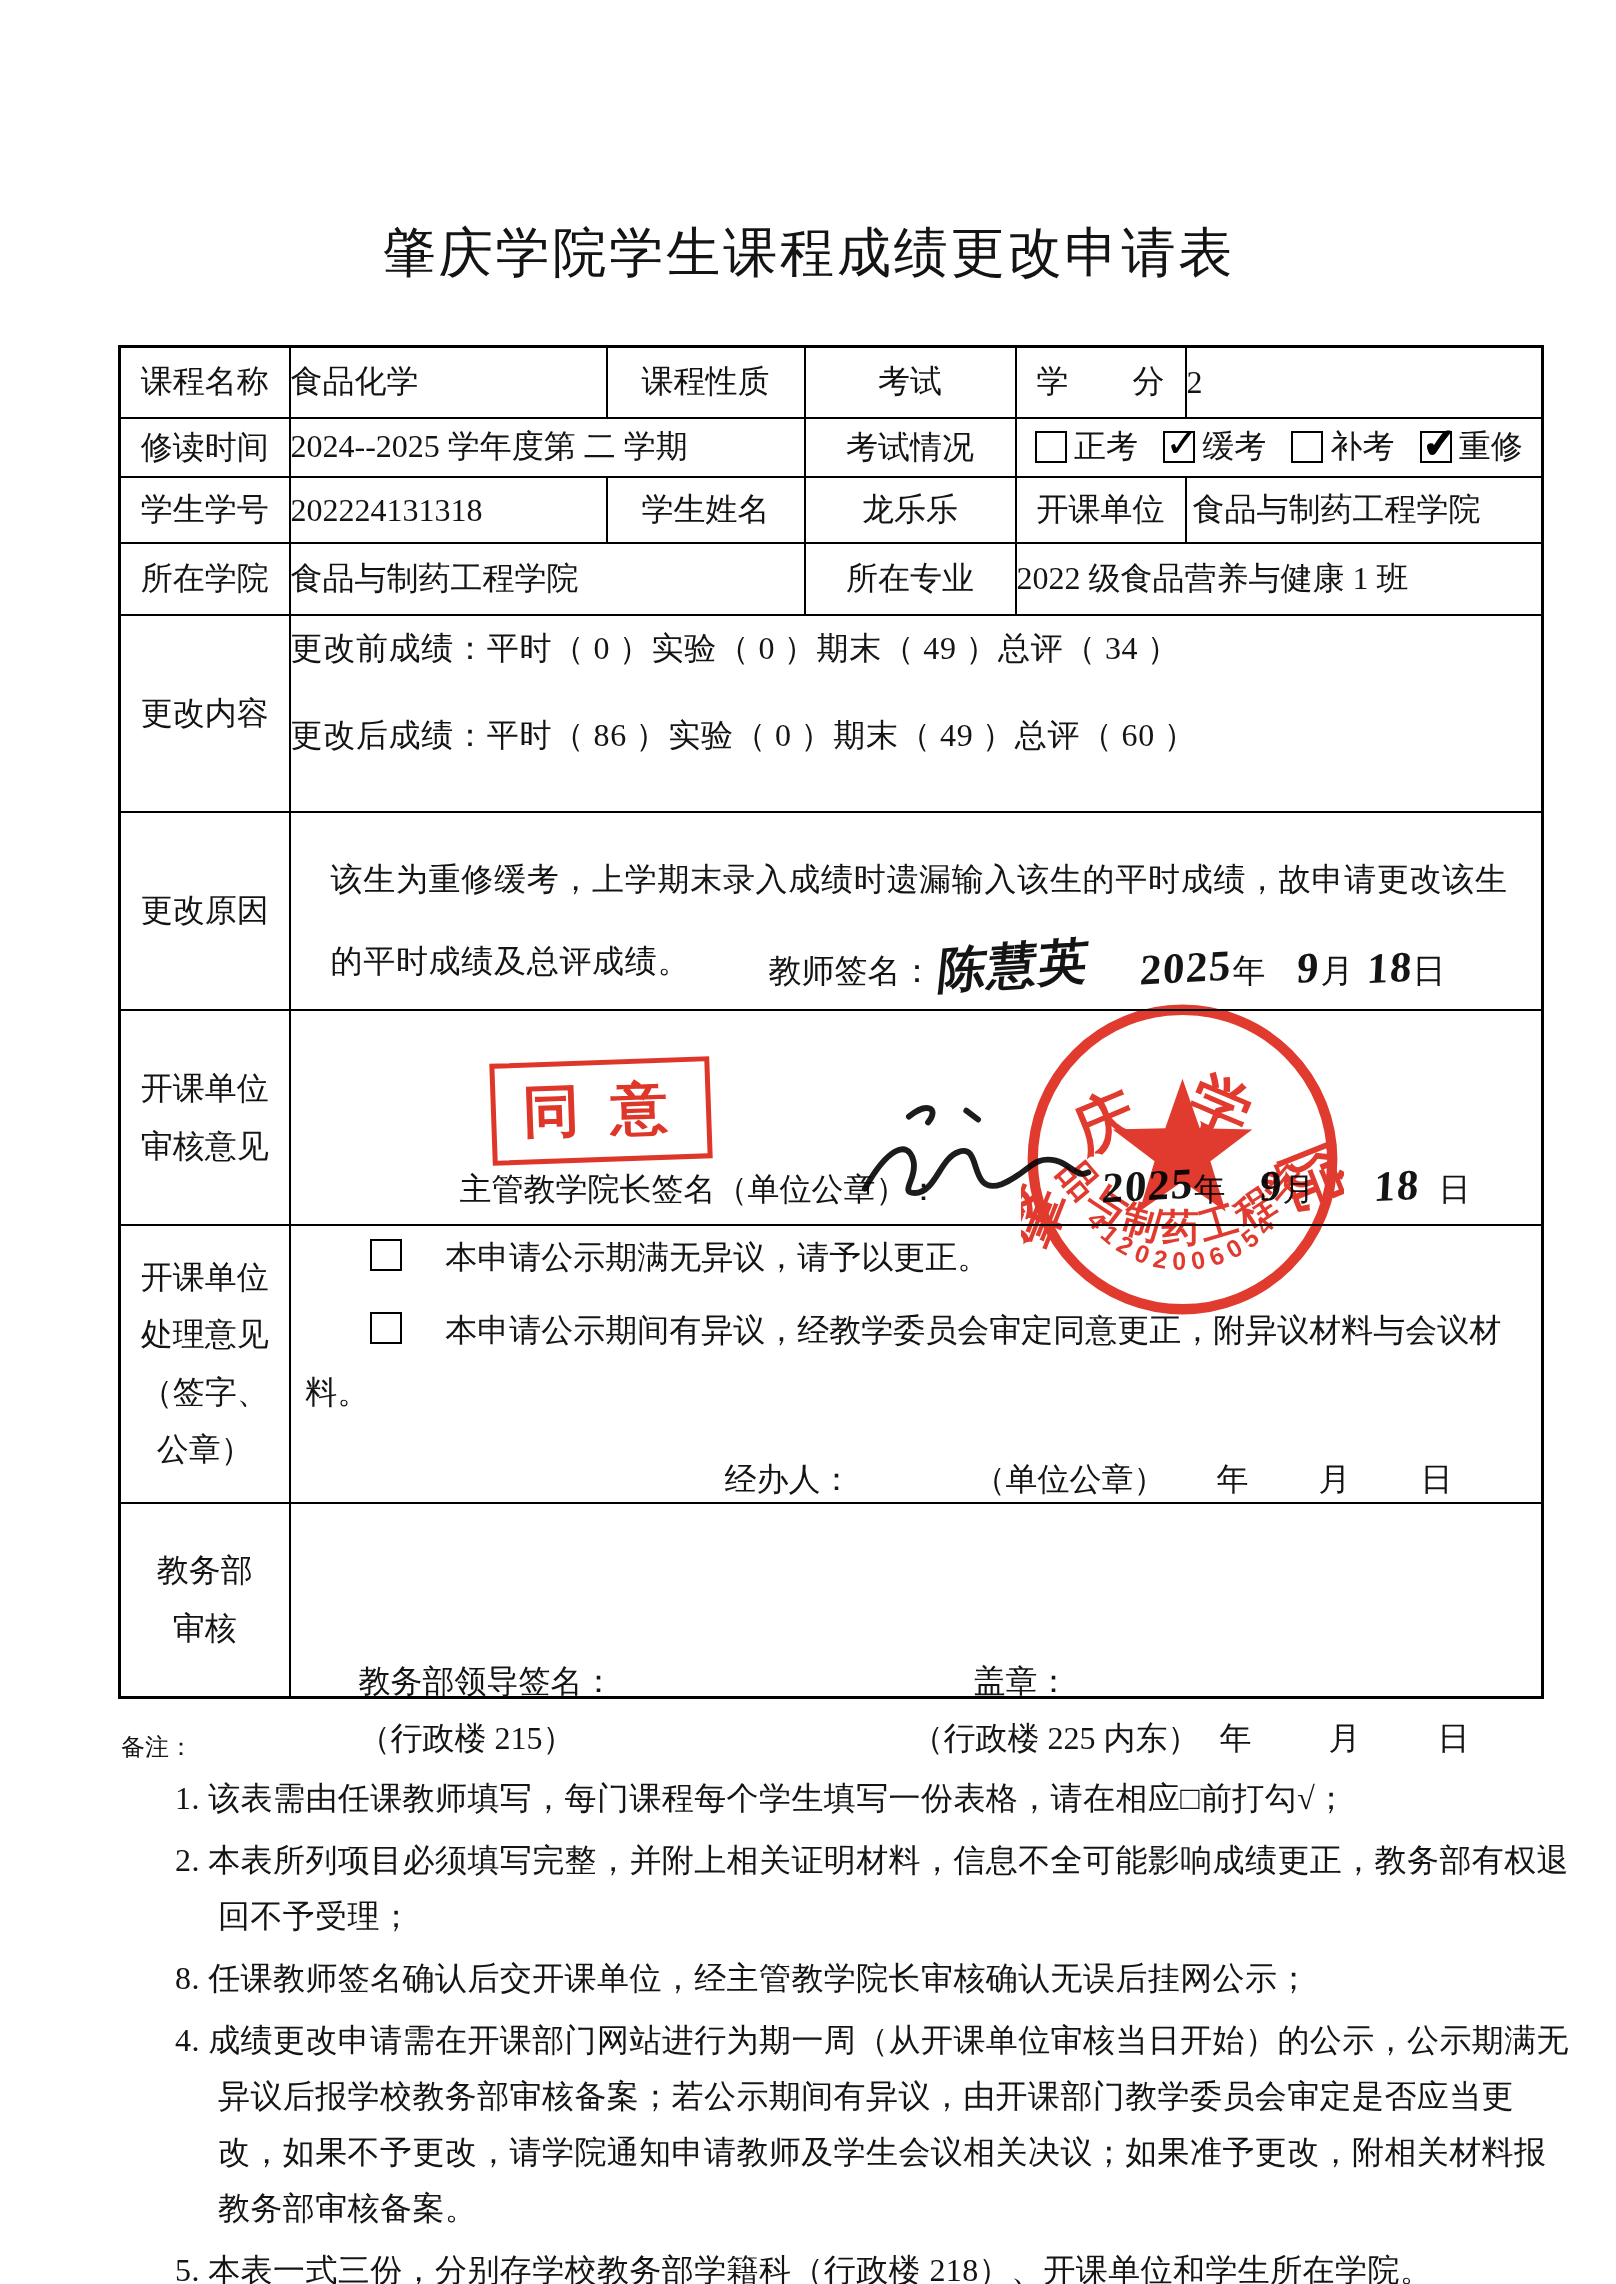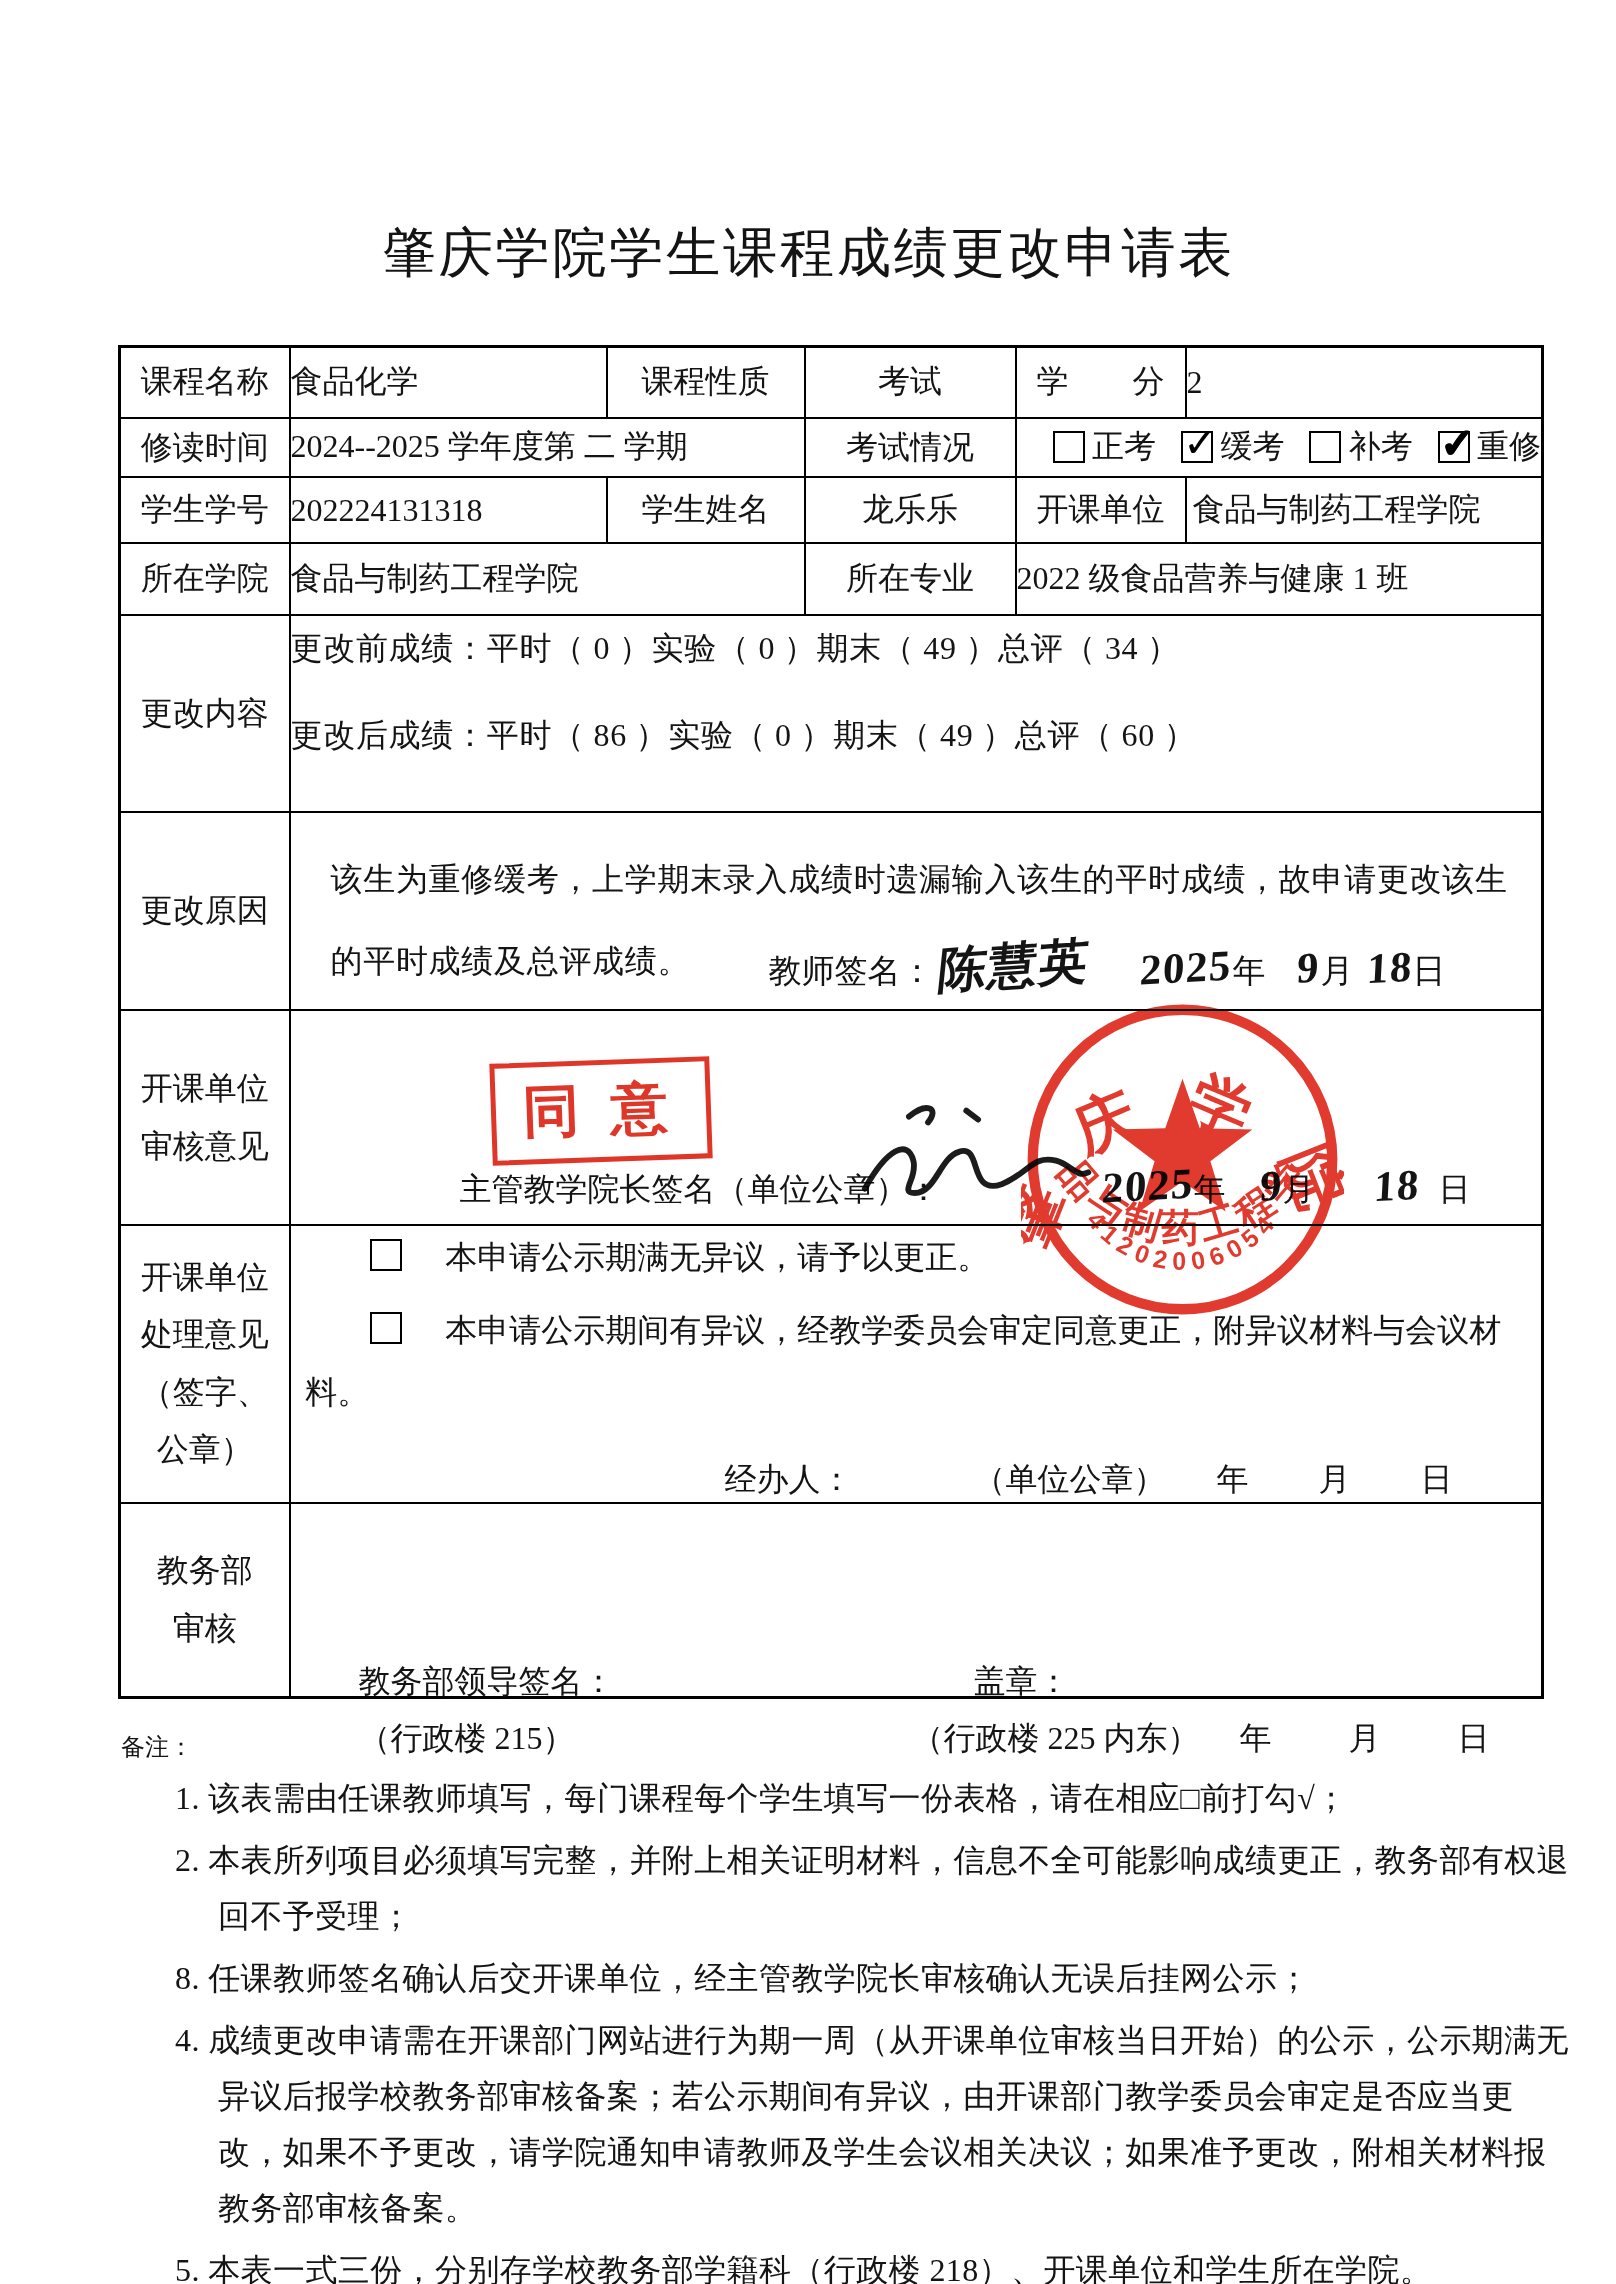--- a/index.html
+++ b/index.html
@@ -8,21 +8,21 @@
         font-family:"Liberation Serif","DejaVu Serif",serif;color:#141414;overflow:hidden;}
   .title{position:absolute;top:217px;left:0;width:1617px;text-align:center;
          font-family:"Liberation Sans","DejaVu Sans",sans-serif;
          font-size:54px;font-weight:400;letter-spacing:2.9px;}
   table.form{position:absolute;top:345px;left:118px;border-collapse:collapse;table-layout:fixed;
              width:1423px;border:3.7px solid #000;}
   table.form td{border:2.2px solid #000;font-size:32px;vertical-align:middle;padding:0;}
   td.lbl{text-align:center;white-space:pre-line;line-height:1.8;}
   td.val{padding-left:16px;}
   td.ctr{text-align:center;}
-  .cbrow{display:flex;align-items:center;justify-content:flex-end;gap:25px;}
+  .cbrow{display:flex;align-items:center;justify-content:center;gap:25px;}
   .cb{display:inline-flex;align-items:center;}
   .box{position:relative;width:28px;height:28px;border:2.9px solid #000;margin-right:7.3px;flex:none;}
   .cb.checked .box::after{content:"✓";position:absolute;left:0px;top:-14.7px;font-size:41px;color:#000;}
   .cb.heavy .box::after{font-weight:900;text-shadow:1.5px 0 #000,0 0.7px #000,0.7px 0.7px #000;}
   .grades{padding:22px 0 0 70px;vertical-align:top;}
   .grades .line{margin-bottom:43px;letter-spacing:0.7px;}
   .reason-cell{position:relative;vertical-align:top;}
   .reason-text{padding:19px 33px 0 40px;line-height:2.55;letter-spacing:0.7px;}
   .sign-line{position:absolute;left:478px;bottom:10.3px;white-space:nowrap;font-size:33px;}
   .hand{display:inline-block;font-weight:700;transform:rotate(-3deg) skewX(-6deg);letter-spacing:1.5px;}
@@ -154,21 +154,21 @@
       </td>
     </tr>
     <tr style="height:195px">
       <td class="lbl deptlbl">教务部
 审核</td>
       <td colspan="5" class="dept-cell">
         <div class="abs" style="left:68px;top:156px;">教务部领导签名：</div>
         <div class="abs" style="left:68px;top:213px;">（行政楼 215）</div>
         <div class="abs" style="left:683px;top:156px;">盖章：</div>
         <div class="abs" style="left:621px;top:213px;">（行政楼 225 内东）</div>
-        <div class="abs" style="left:949px;top:213px;">
+        <div class="abs" style="left:929px;top:213px;">
           <span>年</span><span style="margin-left:77px">月</span><span style="margin-left:77px">日</span>
         </div>
       </td>
     </tr>
   </tbody>
     </table>
 
   <div class="notes">
     <div class="heading">备注：</div>
     <div class="note-item">1. 该表需由任课教师填写，每门课程每个学生填写一份表格，请在相应□前打勾√；</div>

